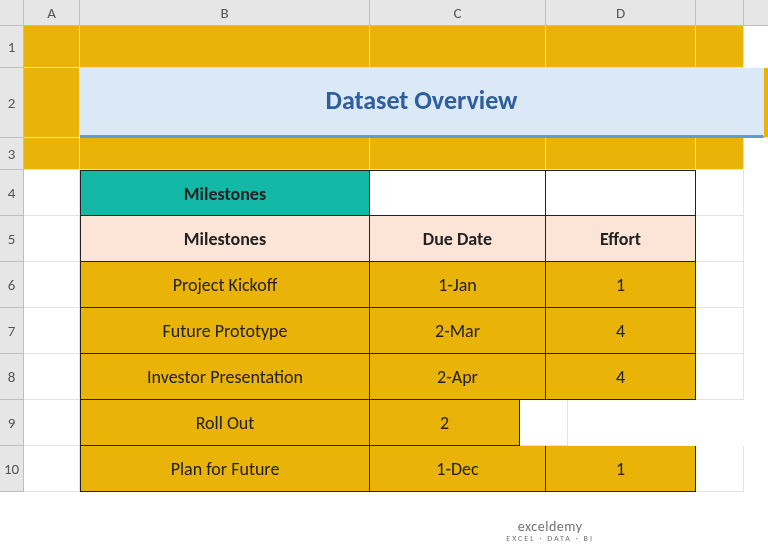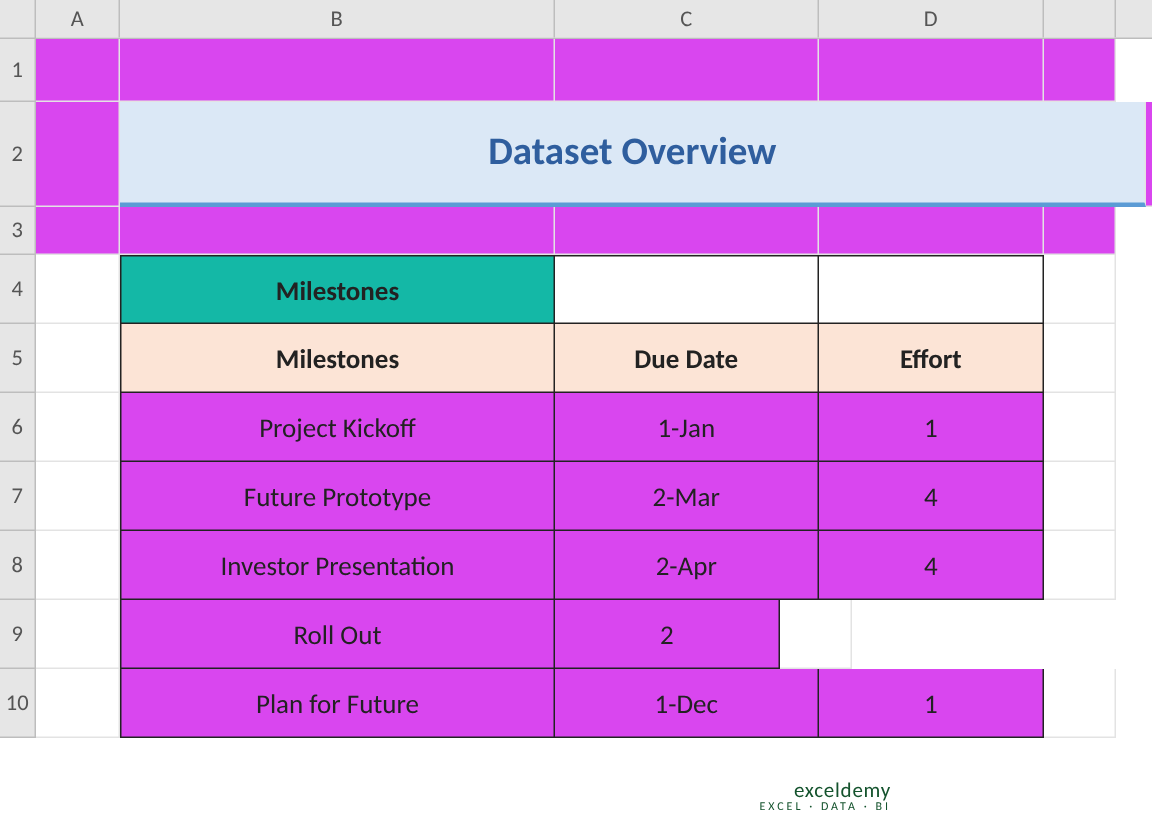--- a/index.html
+++ b/index.html
@@ -54,21 +54,21 @@
   .grid {
     position: relative;
     flex-grow: 1;
   }
   .gridrow {
     display: flex;
   }
   .cell {
     border-right: 1px solid #e3e3e3;
     border-bottom: 1px solid #e3e3e3;
-    background: #d946ef;
+    background: #eab308;
     position: relative;
   }
   
   .wA { width: 56px; }
   .wB { width: 290px; }
   .wC { width: 176px; }
   .wD { width: 150px; }
   .wE { width: 48px; }
   
   .corner {
@@ -127,22 +127,22 @@
     border-bottom: 1px solid #222;
   }
   .tbl .cell.noLeft { border-left: none; }
   .tbl .cell.noTop { border-top: none; }
   
   .watermark {
     position: absolute;
     right: 174px;
     bottom: 14px;
     font-size: 14px;
-    color: #14532d;
-    text-align: right;
+    color: #737373;
+    text-align: center;
     line-height: 1.1;
     letter-spacing: .5px;
     pointer-events: none;
   }
   .watermark .small {
     font-size: 8px;
     letter-spacing: 2px;
     display: block;
   }
 </style>

